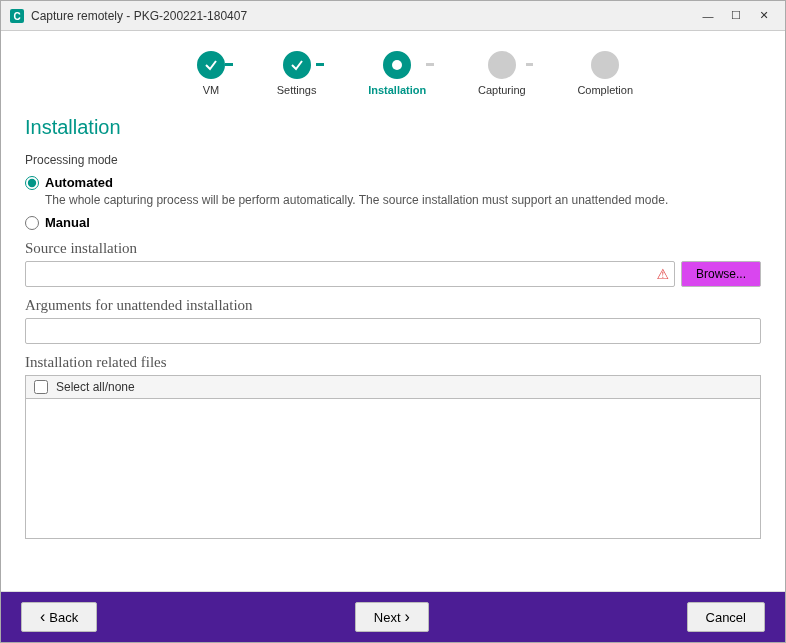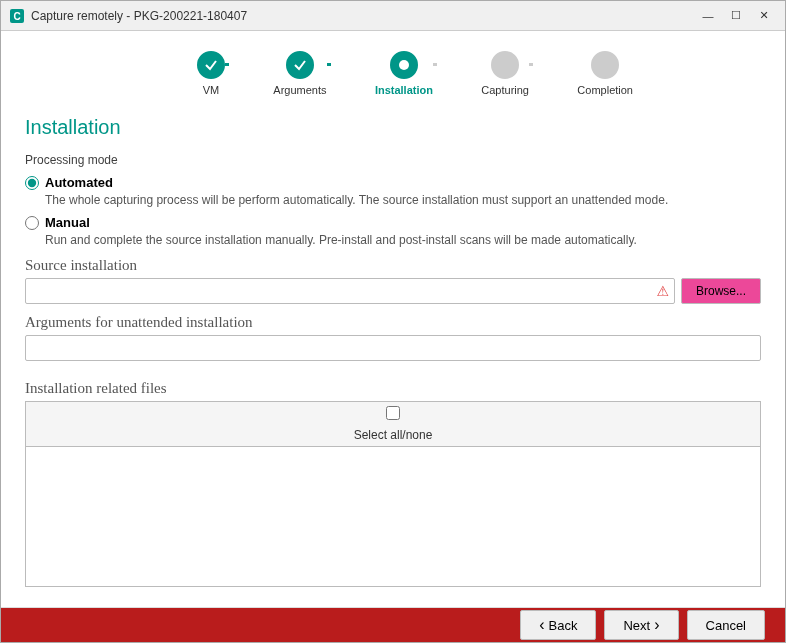--- a/index.html
+++ b/index.html
@@ -198,73 +198,72 @@
       position: absolute;
       right: 6px;
       top: 50%;
       transform: translateY(-50%);
       color: #e04040;
       font-size: 14px;
     }
     .browse-btn {
       height: 26px;
       padding: 0 14px;
-      background: #ec4899;
+      background: #d946ef;
       border: 1px solid #bbb;
       border-radius: 2px;
       cursor: pointer;
       font-size: 12px;
       white-space: nowrap;
     }
 
     .args-input {
       border: 1px solid #bbb;
       border-radius: 2px;
       height: 26px;
       padding: 0 6px;
       font-size: 13px;
       width: 100%;
     }
 
     
     .files-section {
-      margin-top: 19px;
+      margin-top: 10px;
     }
     .files-header {
       border: 1px solid #bbb;
       background: #f5f5f5;
       padding: 4px 8px;
       display: flex;
       align-items: center;
       gap: 8px;
-      flex-direction: column;
     }
     .files-header input[type="checkbox"] {
       width: 14px;
       height: 14px;
     }
     .files-header-label {
       font-size: 12px;
       color: #333;
     }
     .files-body {
       border: 1px solid #bbb;
       border-top: none;
       height: 140px;
       background: #fff;
     }
 
     
     .footer {
       border-top: 1px solid #ddd;
-      padding: 2px 20px;
-      display: flex;
-      justify-content: flex-end;
+      padding: 10px 20px;
+      display: flex;
+      justify-content: space-between;
       gap: 8px;
-      background: #b91c1c;
+      background: #4c1d95;
     }
     .footer-btn {
       height: 30px;
       padding: 0 18px;
       border: 1px solid #bbb;
       border-radius: 2px;
       background: #f0f0f0;
       cursor: pointer;
       font-size: 13px;
       display: flex;
@@ -310,21 +309,21 @@
         <span class="step-label">VM</span>
       </div>
       <div class="step-connector completed-line"></div>
 
       <div class="step">
         <div class="step-circle completed">
           <svg width="14" height="14" viewBox="0 0 14 14">
             <polyline points="2,7 6,11 12,3" stroke="white" stroke-width="2" fill="none"></polyline>
           </svg>
         </div>
-        <span class="step-label">Arguments</span>
+        <span class="step-label">Settings</span>
       </div>
       <div class="step-connector completed-line"></div>
 
       <div class="step">
         <div class="step-circle active">
           <div style="width:10px;height:10px;border-radius:50%;background:#fff;"></div>
         </div>
         <span class="step-label active-label">Installation</span>
       </div>
       <div class="step-connector inactive-line"></div>
@@ -352,21 +351,20 @@
       <div class="radio-row">
         <input type="radio" name="processingMode" id="automatedRadio" checked="" style="">
         <label for="automatedRadio" class="radio-label">Automated</label>
       </div>
       <div class="radio-desc">The whole capturing process will be perform automatically. The source installation must support an unattended mode.</div>
 
       <div class="radio-row">
         <input type="radio" name="processingMode" id="manualRadio" style="">
         <label for="manualRadio" class="radio-label">Manual</label>
       </div>
-      <div class="radio-desc">Run and complete the source installation manually. Pre-install and post-install scans will be made automatically.</div>
     </div>
 
     <div class="field-section">
       <div class="field-label">Source installation</div>
       <div class="source-input-row">
         <div class="input-wrapper">
           <input type="text" class="text-input" style="width: 100%; padding-right: 28px;">
           <span class="error-icon">⚠</span>
         </div>
         <button class="browse-btn">Browse...</button>

